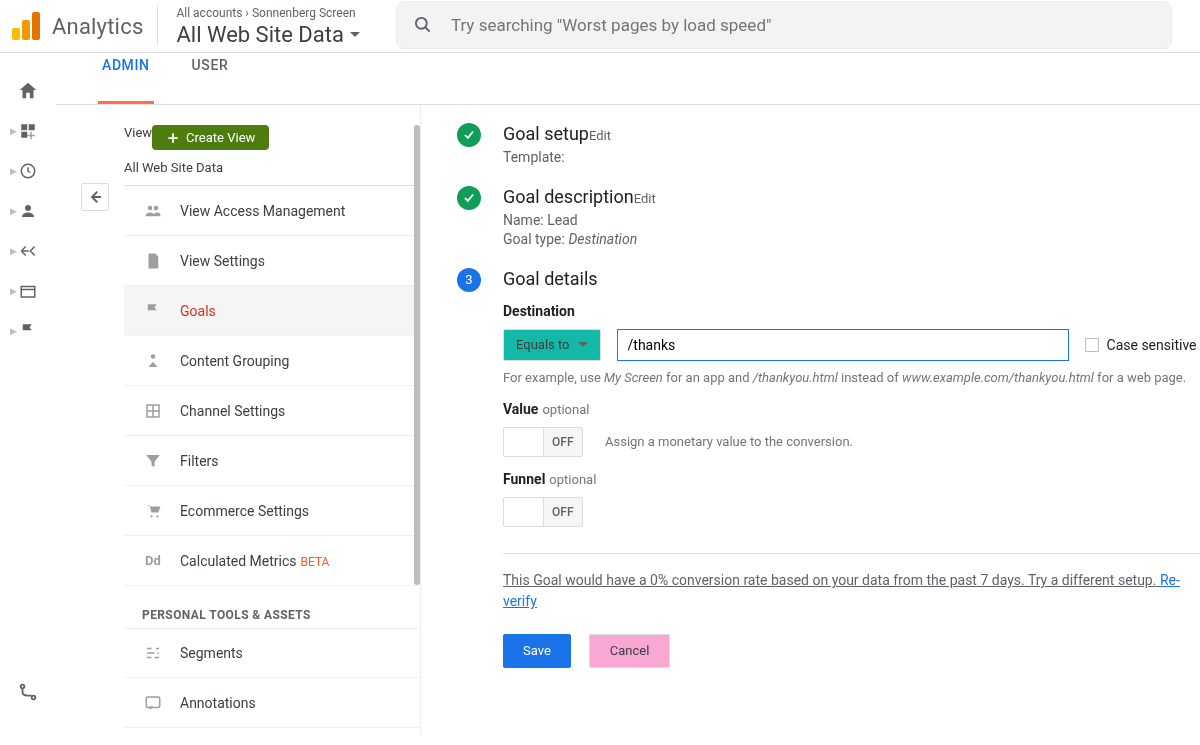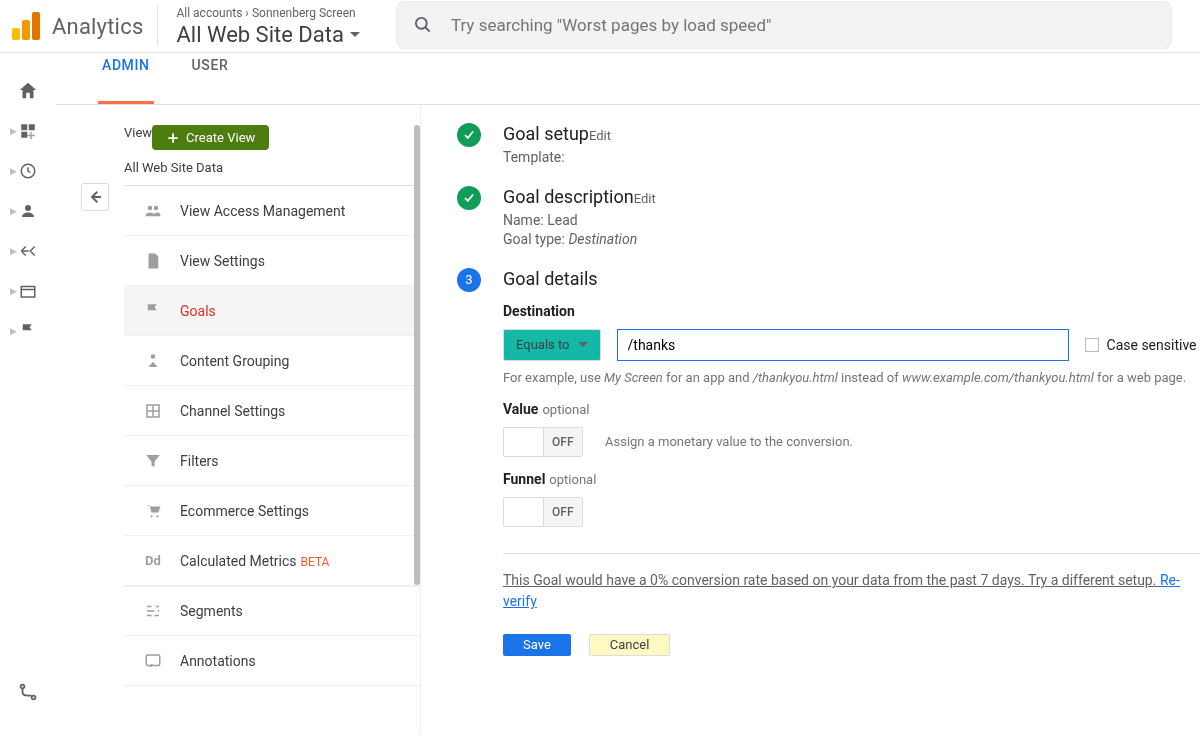--- a/index.html
+++ b/index.html
@@ -75,23 +75,23 @@
   .toggle { width:80px; height:30px; border:1px solid #dadce0; border-radius:2px; display:flex; overflow:hidden; cursor:pointer;}
   .toggle-blank { flex:1; background:#fff; border-right:1px solid #dadce0;}
   .toggle-off { flex:1; background:#f5f5f5; display:flex; align-items:center; justify-content:center; font-size:12px; font-weight:500; color:#5f6368;}
   .toggle-desc { font-size:13px; color:#757575;}
 
   .divider { border:none; border-top:1px solid #e0e0e0; margin:26px 0 16px;}
   .verify-text { font-size:14px; color:#5f6368; line-height:1.5;text-decoration:underline;}
   .verify-text a { color:#1a73e8; text-decoration:underline;}
 
   .btn-row { margin-top:22px; display:flex; gap:18px;}
-  .btn { height:22px; padding:0 20px; border-radius:2px; font-size:13px; cursor:pointer; border:none;}
+  .btn { height:34px; padding:0 20px; border-radius:2px; font-size:13px; cursor:pointer; border:none;}
   .btn-primary { background:#1a73e8; color:#fff;}
-  .btn-secondary { background:#fef9c3; color:#3c4043; border:1px solid #dadce0;}
+  .btn-secondary { background:#f9a8d4; color:#3c4043; border:1px solid #dadce0;}
 
   .scroll-thumb { position:absolute; right:0; top:20px; width:6px; height:460px; background:#bdbdbd; border-radius:3px; pointer-events:none;}
 </style>
 </head>
 <body>
 
 <div class="topbar">
   <div class="brand">
     <div class="brand-logo">
       <div class="logo-bar" style="height:12px;background:#fbbc04;"></div>
@@ -263,20 +263,21 @@
                   <circle cx="10" cy="19" r="1.5"></circle>
                   <circle cx="18" cy="19" r="1.5"></circle>
                 </svg>
               </span>
             <span>Ecommerce Settings</span>
           </div>
           <div class="nav-item">
             <span class="ico" style="font-size:13px; font-weight:700; color:#9e9e9e;">Dd</span>
             <span><span>Calculated Metrics</span><span class="beta">BETA</span></span>
           </div>
+          <div class="nav-section">PERSONAL TOOLS &amp; ASSETS</div>
           <div class="nav-item" style="border-top:1px solid #f1f1f1">
             <span class="ico">
                 <svg width="18" height="18" viewBox="0 0 24 24" fill="none" stroke="#9e9e9e" stroke-width="2">
                   <path d="M4 6h6M4 12h10M4 18h6M16 6h4M18 12h2M14 18h6"></path>
                 </svg>
               </span>
             <span>Segments</span>
           </div>
           <div class="nav-item">
             <span class="ico">

